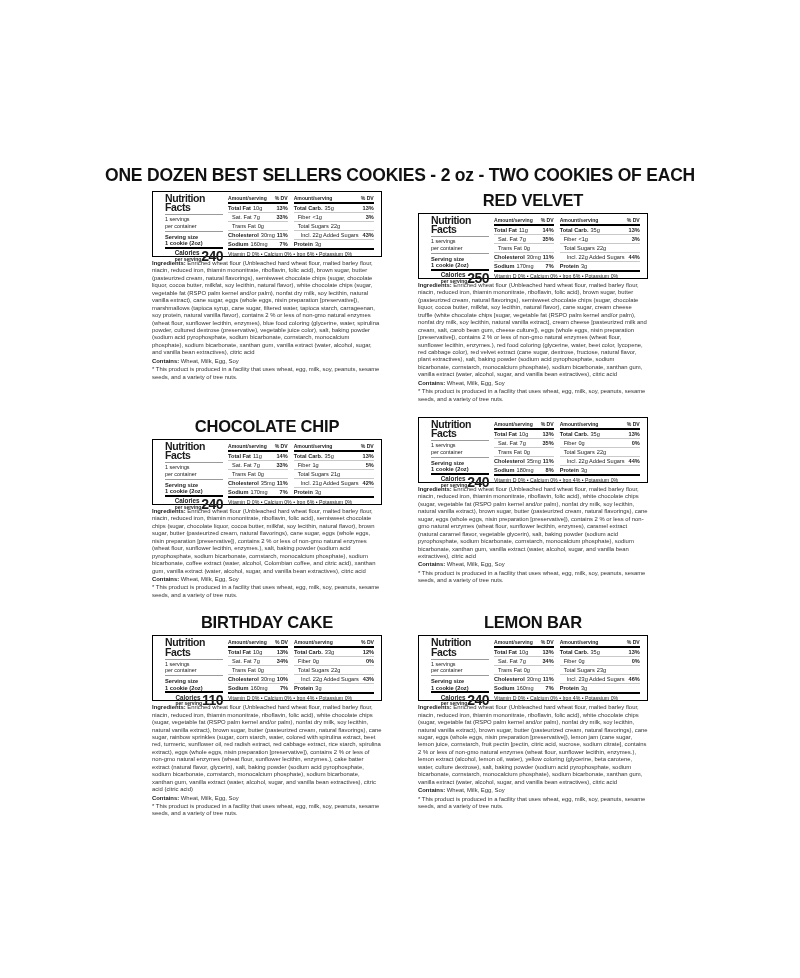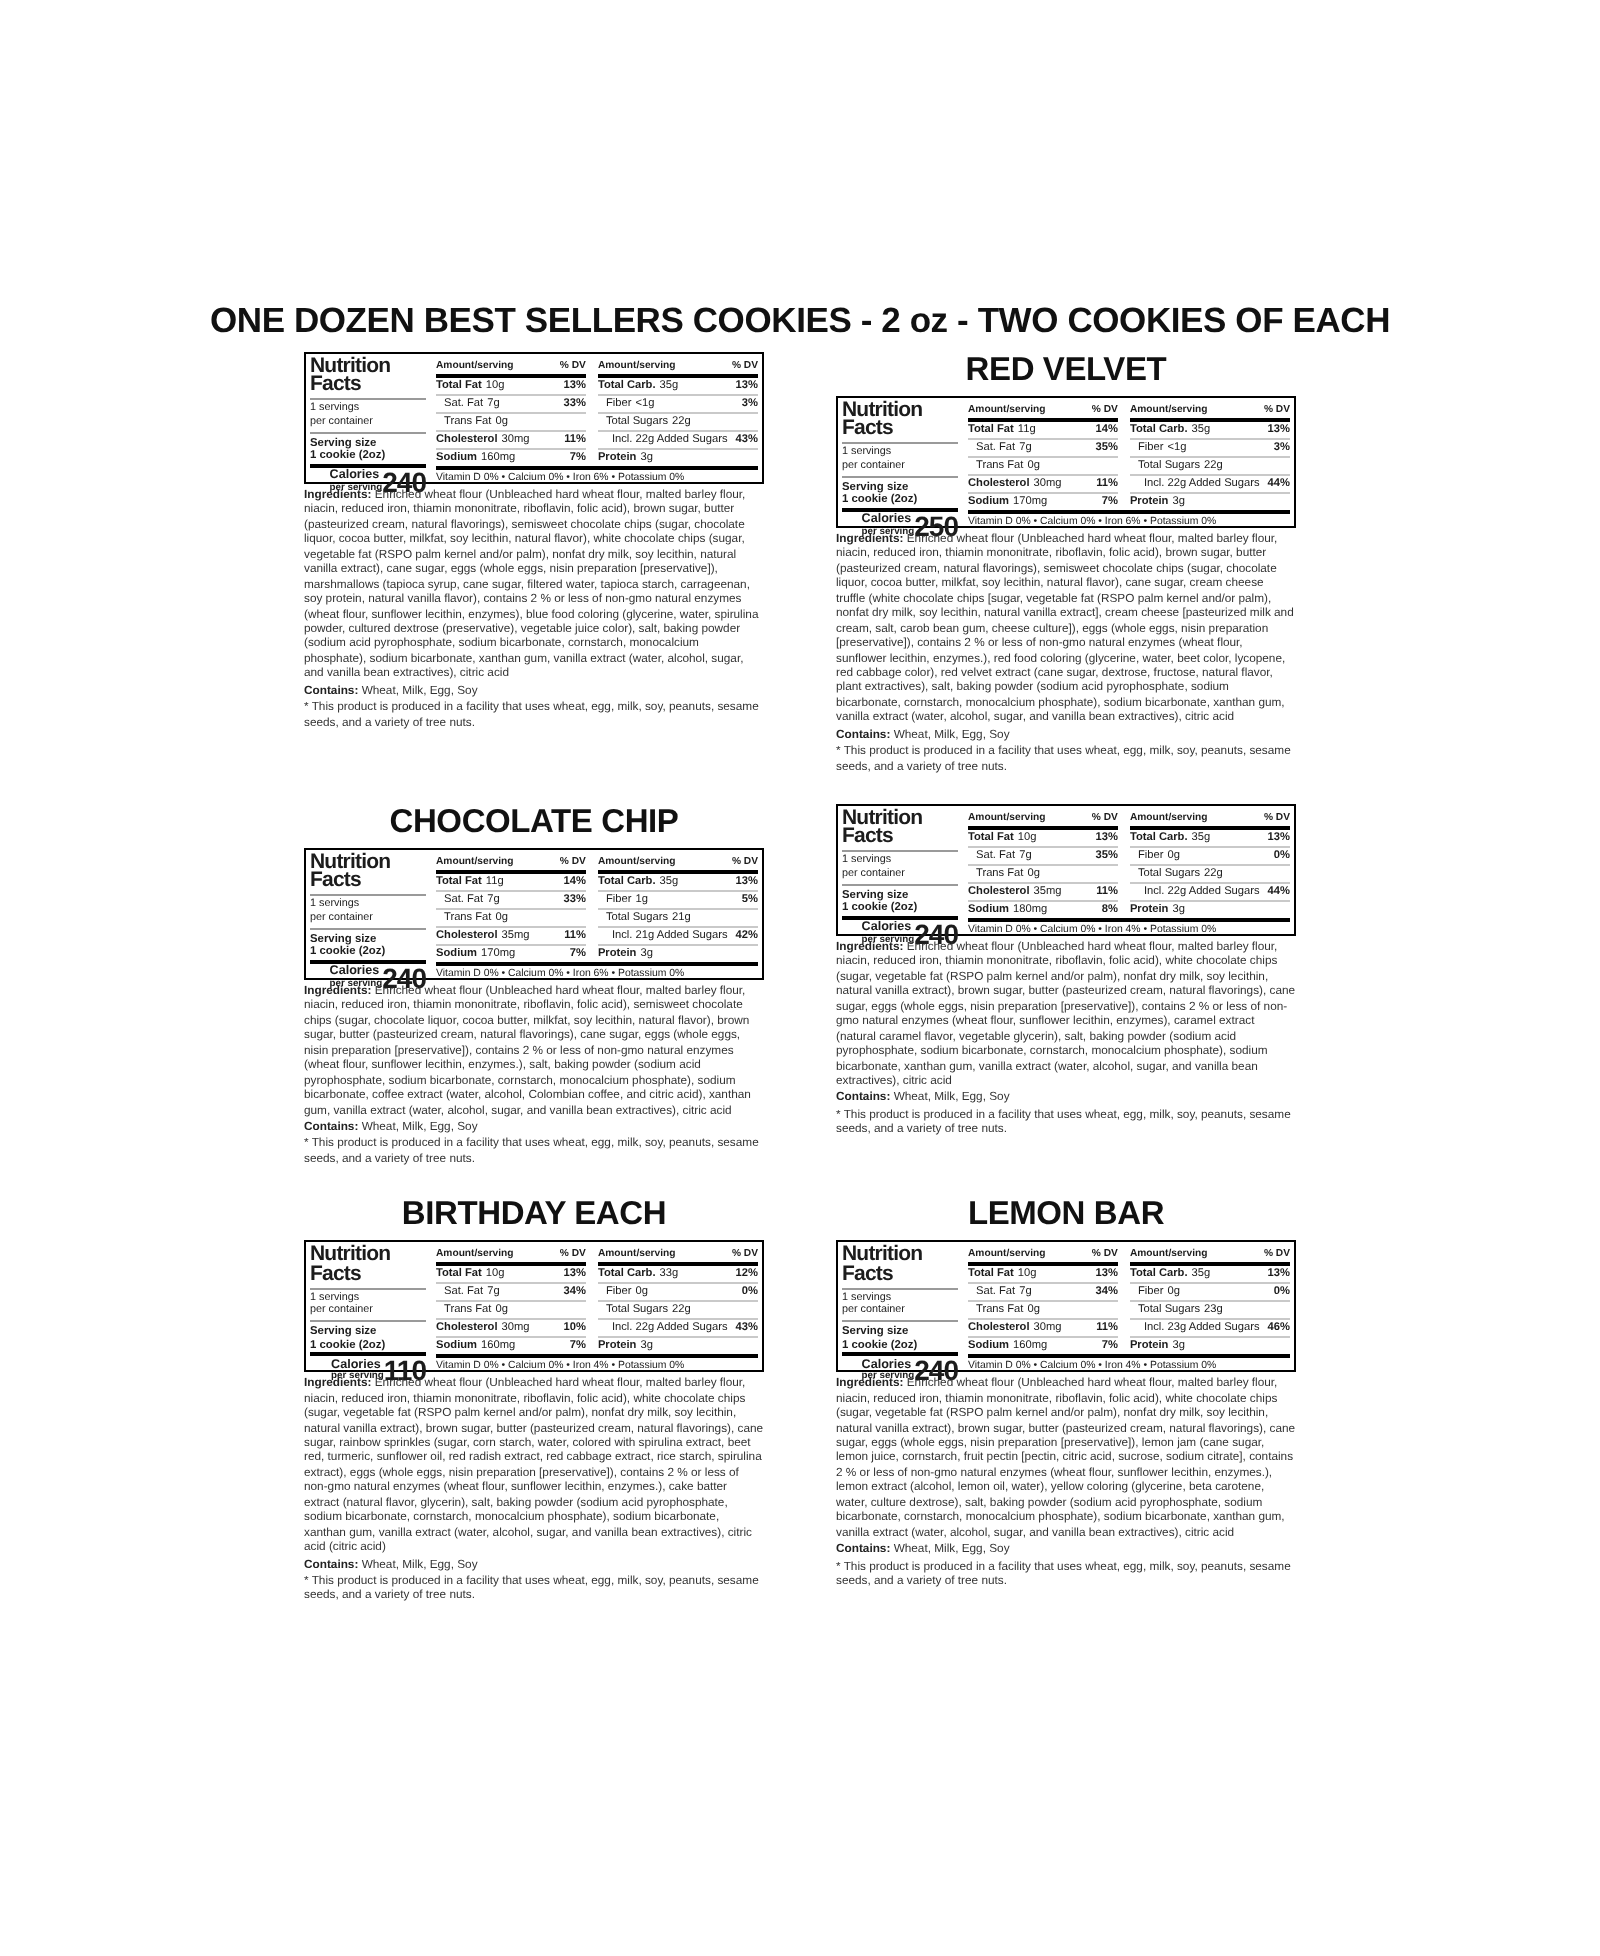--- a/index.html
+++ b/index.html
@@ -2,39 +2,39 @@
 <html><head>
 <meta charset="utf-8">
 <style>
   html,body { margin:0; padding:0; background:#ffffff; }
   body {
     width:800px; height:978px;
     font-family:"Liberation Sans", sans-serif;
     color:#1c1c1c;
     -webkit-font-smoothing:antialiased;
   }
-  .sheet { padding-top:150px; }
+  .sheet { padding-top:150px;margin-top:15px; }
   .main-title {
     text-align:center; font-size:17.5px; font-weight:700;
     letter-spacing:-0.2px; margin:0 0 5px 0; color:#111;
   }
   .grid {
     width:496px; margin:0 auto;
     display:grid; grid-template-columns:230px 230px;
     column-gap:36px; row-gap:14px;
   }
   .product { width:230px; }
   .product-title {
     font-size:16.5px; font-weight:700; text-align:center;
     margin:0 0 3px 0; letter-spacing:-0.2px; white-space:nowrap; color:#111;
   }
   
   .nf-label {
     border:1.5px solid #000; box-sizing:border-box;
-    height:66px; padding:2px 2px; display:flex; gap:5px; background:#fff;
+    height:66px; padding:2px 12px; display:flex; gap:5px; background:#fff;
   }
   .nf-left { width:58px; flex:none; display:flex; flex-direction:column; }
   .nf-title { font-size:10.5px; font-weight:700; line-height:0.9; letter-spacing:-0.4px; }
   .nf-hr { border-top:1px solid #9a9a9a; margin:1.5px 0 1px; }
   .nf-serv { font-size:5.4px; line-height:1.18; color:#222; }
   .nf-ss { font-size:5.7px; font-weight:700; line-height:1.18; margin-top:1px; }
   .nf-cal { margin-top:auto; border-top:2px solid #000; padding-top:1px;
             display:flex; align-items:center; justify-content:flex-end; }
   .nf-cal-words { font-weight:700; font-size:6.3px; line-height:1.05; }
   .nf-cal-words .small { font-size:4.9px; }
@@ -439,21 +439,21 @@
         <div class="nf-vit">Vitamin D 0% • Calcium 0% • Iron 4% • Potassium 0%</div>
       </div>
     </div>
 
     <p class="ing"><b>Ingredients:</b> <span>Enriched wheat flour (Unbleached hard wheat flour, malted barley flour, niacin, reduced iron, thiamin mononitrate, riboflavin, folic acid), white chocolate chips (sugar, vegetable fat (RSPO palm kernel and/or palm), nonfat dry milk, soy lecithin, natural vanilla extract), brown sugar, butter (pasteurized cream, natural flavorings), cane sugar, eggs (whole eggs, nisin preparation [preservative]), contains 2 % or less of non-gmo natural enzymes (wheat flour, sunflower lecithin, enzymes), caramel extract (natural caramel flavor, vegetable glycerin), salt, baking powder (sodium acid pyrophosphate, sodium bicarbonate, cornstarch, monocalcium phosphate), sodium bicarbonate, xanthan gum, vanilla extract (water, alcohol, sugar, and vanilla bean extractives), citric acid</span></p>
     <p class="ing contains"><b>Contains:</b> <span>Wheat, Milk, Egg, Soy</span></p>
     <p class="ing note">* This product is produced in a facility that uses wheat, egg, milk, soy, peanuts, sesame seeds, and a variety of tree nuts.</p>
   </section>
 
   <section class="product">
-    <h2 class="product-title">BIRTHDAY EACH</h2>
+    <h2 class="product-title">BIRTHDAY CAKE</h2>
 
     <div class="nf-label">
       <div class="nf-left">
         <div class="nf-title">
           <div>Nutrition</div>
           <div>Facts</div>
         </div>
         <div class="nf-hr"></div>
         <div class="nf-serv">
           <div>1 servings</div>

